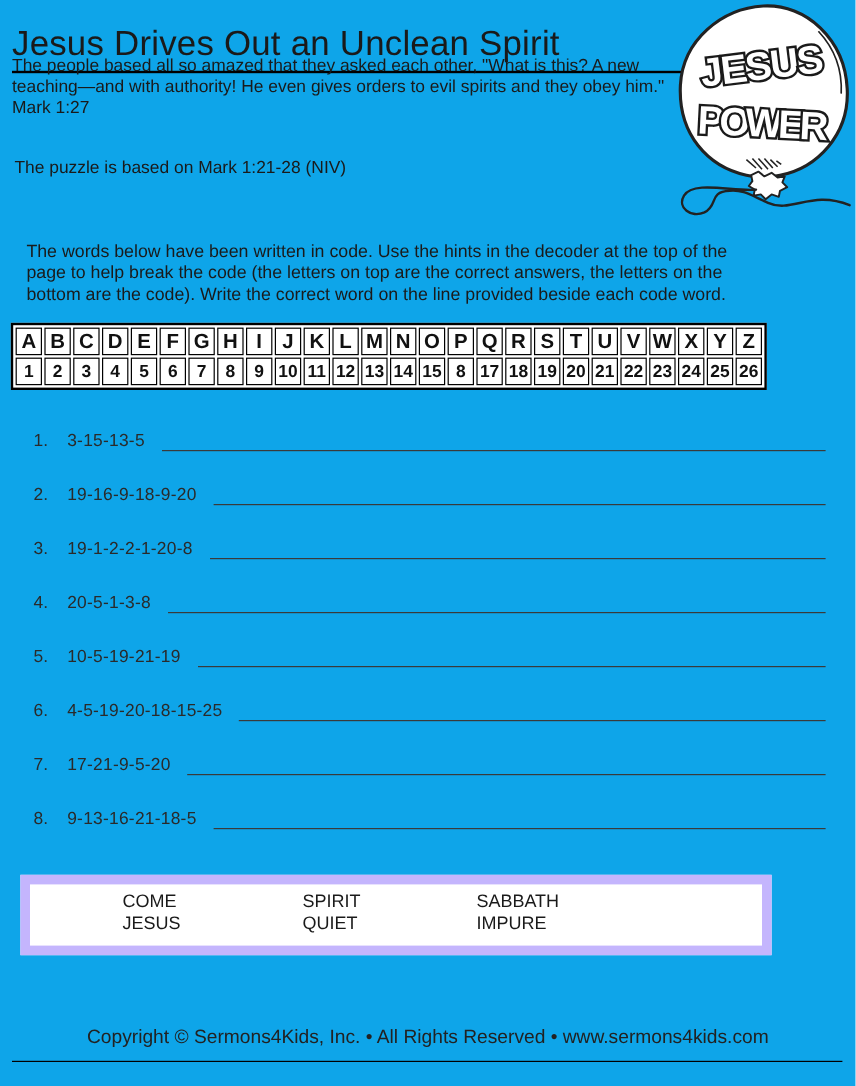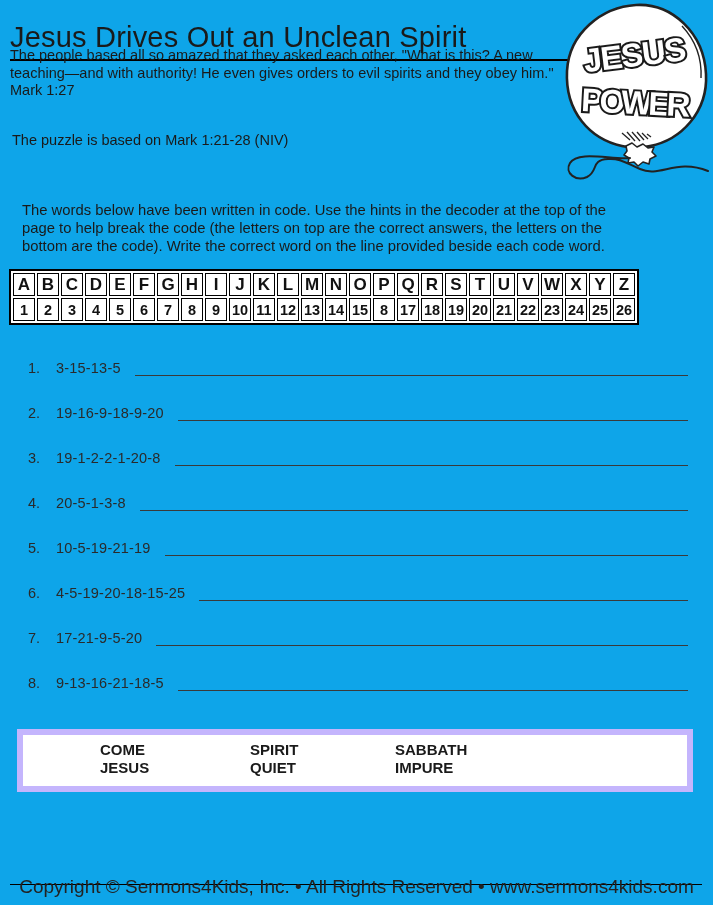--- a/index.html
+++ b/index.html
@@ -77,45 +77,44 @@
   .p-code { margin-left: 6px; white-space: nowrap; letter-spacing: 0.2px; }
   .p-line {
     flex: 1;
     border-bottom: 1.5px solid #3a3a3a;
     margin-left: 14px;
     height: 100%;
   }
   .word-bank {
     position: absolute;
     left: 17px; top: 729px;
-    width: 676px;
-    border: 6px solid #c4b5fd;
+    width: 626px;
+    border: 8px solid #c4b5fd;
     padding: 6px 0 9px 77px;
     background: #fff;
-    font-weight: bold;
   }
   .wb-row {
     display: grid;
     grid-template-columns: 150px 145px 135px auto;
     font-size: 15px;
     line-height: 18px;
     color: #1a1a1a;
   }
   .footer-line {
     position: absolute;
     left: 10px; top: 884px;
     width: 692px;
     border-top: 1.5px solid #000;
   }
   .footer-text {
     position: absolute;
-    left: 0; top: 876px;
+    left: 0; top: 856px;
     width: 713px;
     text-align: center;
-    font-size: 19px;
+    font-size: 16px;
     color: #222;
   }
   .balloon {
     position: absolute;
     left: 560px; top: 0px;
     width: 152px; height: 192px;
   }
 </style>
 </head>
 <body>

